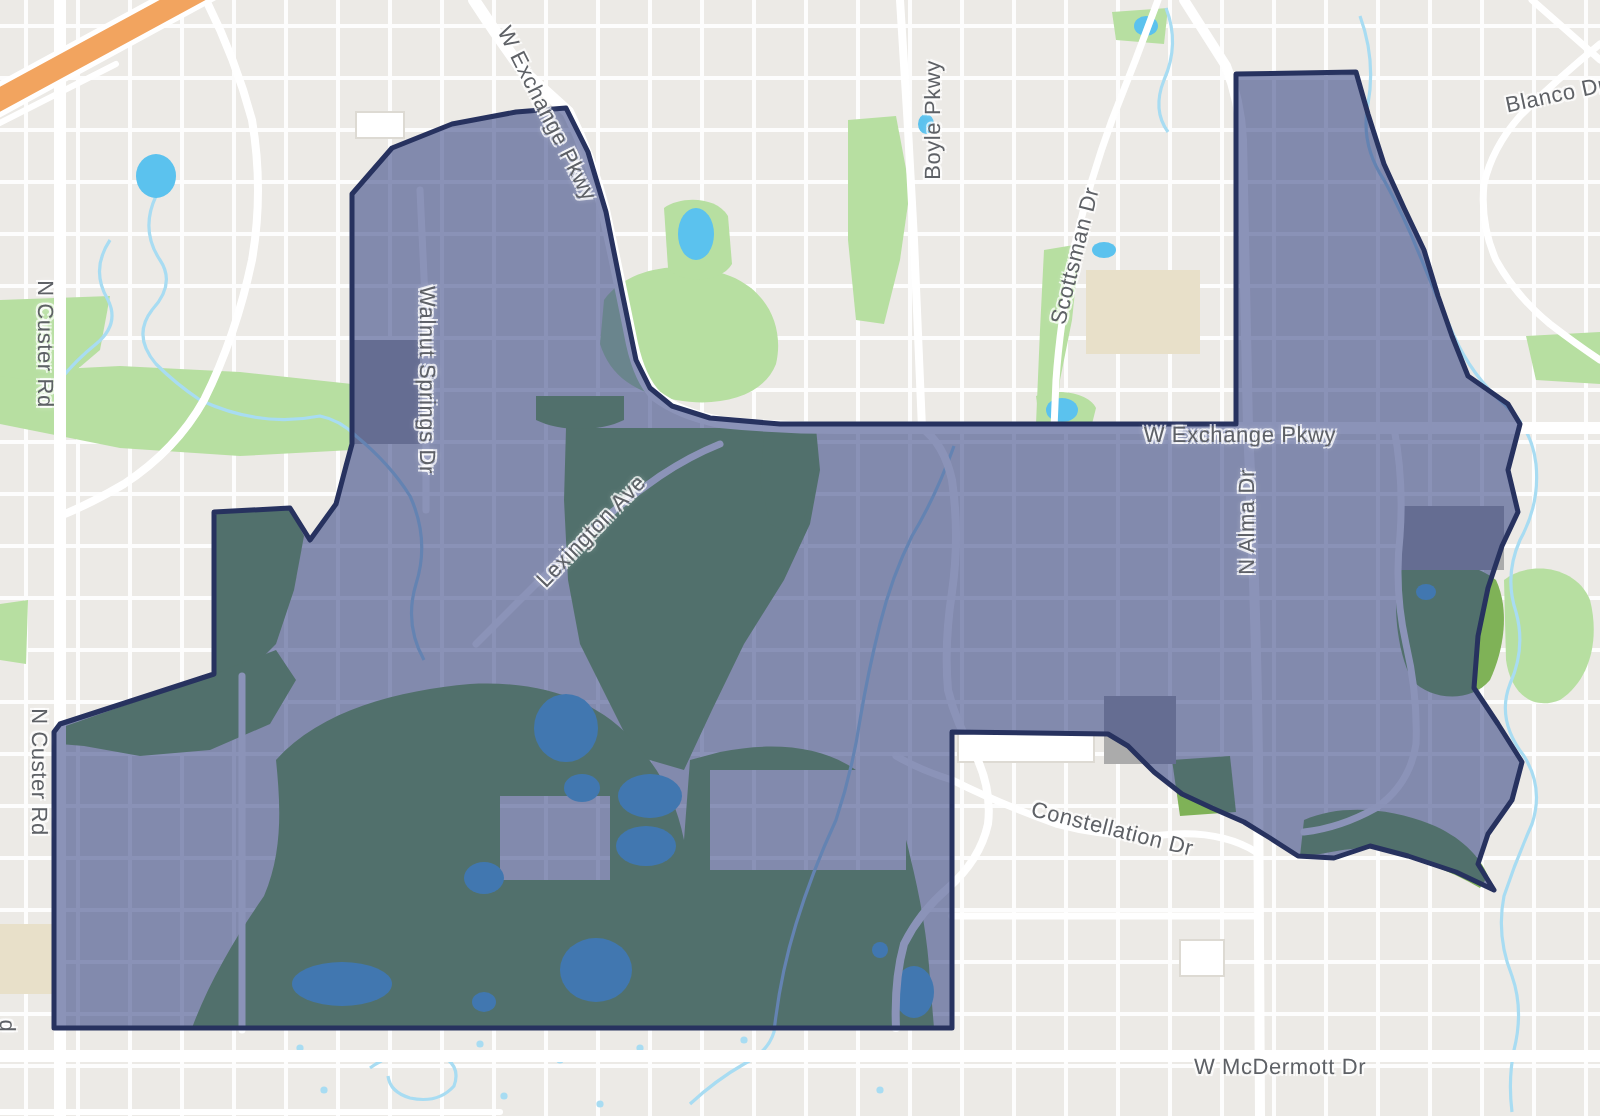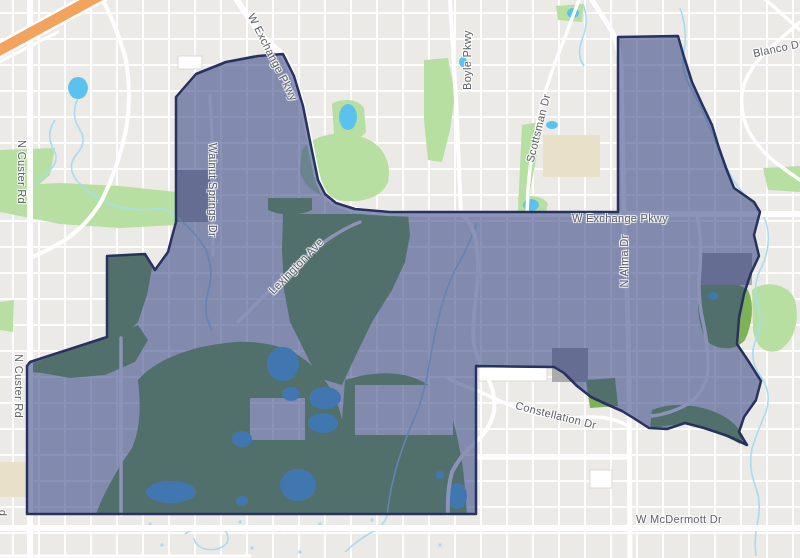--- a/index.html
+++ b/index.html
@@ -177,15 +177,15 @@
       <div class="map-label" style="left: 538px; top: 128px; color: rgb(94, 97, 102); transform: translate(-50%, -50%) rotate(-76deg);">Scottsman Dr</div>
       <div class="map-label" style="left: 778px; top: 48px; color: rgb(94, 97, 102); transform: translate(-50%, -50%) rotate(-12deg);">Blanco Dr</div>
       <div class="map-label" style="left: 22px; top: 172px; color: rgb(94, 97, 102); transform: translate(-50%, -50%) rotate(90deg);">N Custer Rd</div>
       <div class="map-label" style="left: 213px; top: 190px; color: rgb(94, 97, 102); transform: translate(-50%, -50%) rotate(90deg);">Walnut Springs Dr</div>
       <div class="map-label" style="left: 296px; top: 266px; color: rgb(94, 97, 102); transform: translate(-50%, -50%) rotate(-46deg);">Lexington Ave</div>
       <div class="map-label" style="left: 620px; top: 218px; color: rgb(94, 97, 102); transform: translate(-50%, -50%) rotate(0deg);">W Exchange Pkwy</div>
       <div class="map-label" style="left: 624px; top: 261px; color: rgb(94, 97, 102); transform: translate(-50%, -50%) rotate(-90deg);">N Alma Dr</div>
       <div class="map-label" style="left: 19px; top: 386px; color: rgb(94, 97, 102); transform: translate(-50%, -50%) rotate(90deg);">N Custer Rd</div>
       <div class="map-label" style="left: 3px; top: 513px; color: rgb(94, 97, 102); transform: translate(-50%, -50%) rotate(90deg);">d</div>
       <div class="map-label" style="left: 556px; top: 415px; color: rgb(94, 97, 102); transform: translate(-50%, -50%) rotate(14deg);">Constellation Dr</div>
-      <div class="map-label" style="left: 640px; top: 519px; color: rgb(94, 97, 102); transform: translate(-50%, -50%) rotate(0deg); margin-left: 39px;">W McDermott Dr</div>
+      <div class="map-label" style="left: 640px; top: 534px; color: rgb(94, 97, 102); transform: translate(-50%, -50%) rotate(0deg);">W McDermott Dr</div>
     </div>
 </div>
 
 </body></html>

